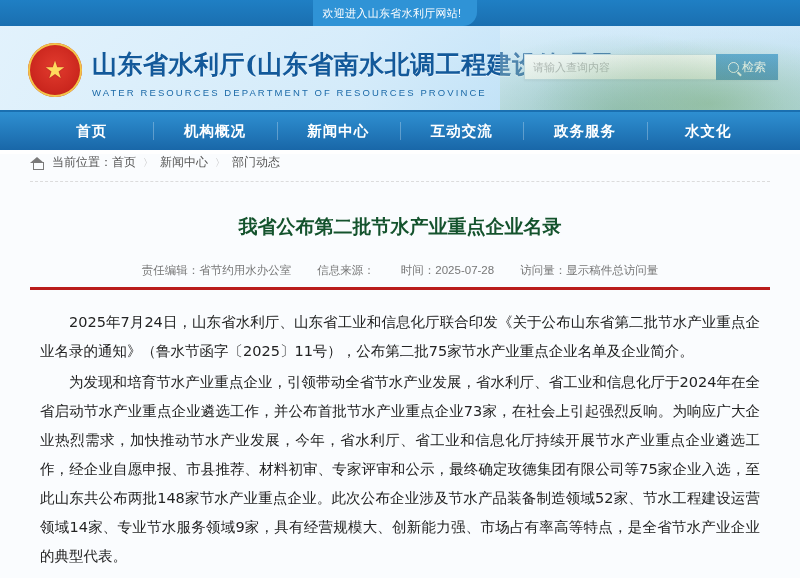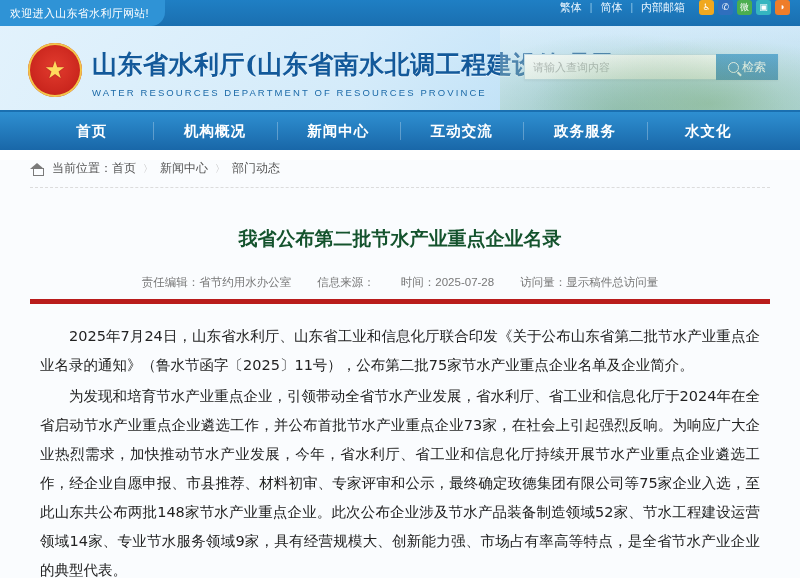--- a/index.html
+++ b/index.html
@@ -9,25 +9,26 @@
     background: #ffffff;
     overflow: hidden;
   }
   body { position: relative; }
 
   
   .topbar {
     height: 26px;
     background: linear-gradient(#1f7fc4, #1a6fb0);
     display: flex;
-    align-items: flex-start;
+    align-items: center;
     padding: 0 10px 0 0;
     color: #fff;
     font-size: 11px;
     position: relative;
+    flex-direction: column;
   }
   .topbar-welcome {
     background: #2f93d6;
     color: #ffffff;
     font-size: 11px;
     height: 26px;
     line-height: 26px;
     padding: 0 16px 0 10px;
     border-bottom-right-radius: 14px;
     letter-spacing: .3px;
@@ -158,21 +159,21 @@
     width: 1px; background: rgba(255,255,255,.28);
   }
 
   
   .page {
     background: #fafcfe;
     min-height: 420px;
     padding: 0 0 20px;
   }
   .crumb-wrap {
-    max-width: 740px; margin: 10px auto;
+    max-width: 740px; margin: 4px auto;
     border-bottom: 1px dashed #dcdcdc;
     padding: 0 0 10px;
     display: flex; align-items: center;
     font-size: 12px; color: #555;
   }
   .home-ico {
     width: 15px; height: 14px; margin-right: 7px;
     position: relative; display: inline-block;
   }
   .home-ico::before {
@@ -199,21 +200,21 @@
     color: #14532d;
     font-size: 19px;
     font-weight: bold;
     padding: 26px 20px 0;
     line-height: 1.5;
     font-family: "DejaVu Sans", "Liberation Sans", sans-serif;
   }
   .meta {
     margin-top: 22px;
     padding-bottom: 9px;
-    border-bottom: 5px solid #b91c1c;
+    border-bottom: 3px solid #b91c1c;
     display: flex; justify-content: center; align-items: center;
     gap: 26px;
     font-size: 11.5px; color: #777;
     flex-wrap: wrap;
   }
   .meta span { white-space: nowrap; }
 
   .content {
     padding: 18px 10px 0;
     font-size: 14.5px;

